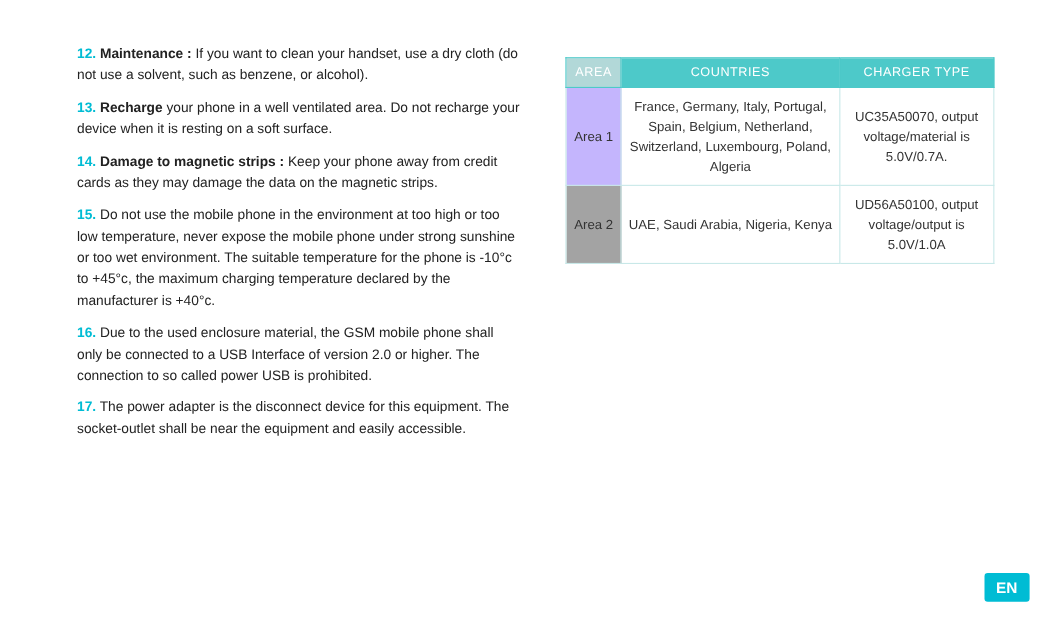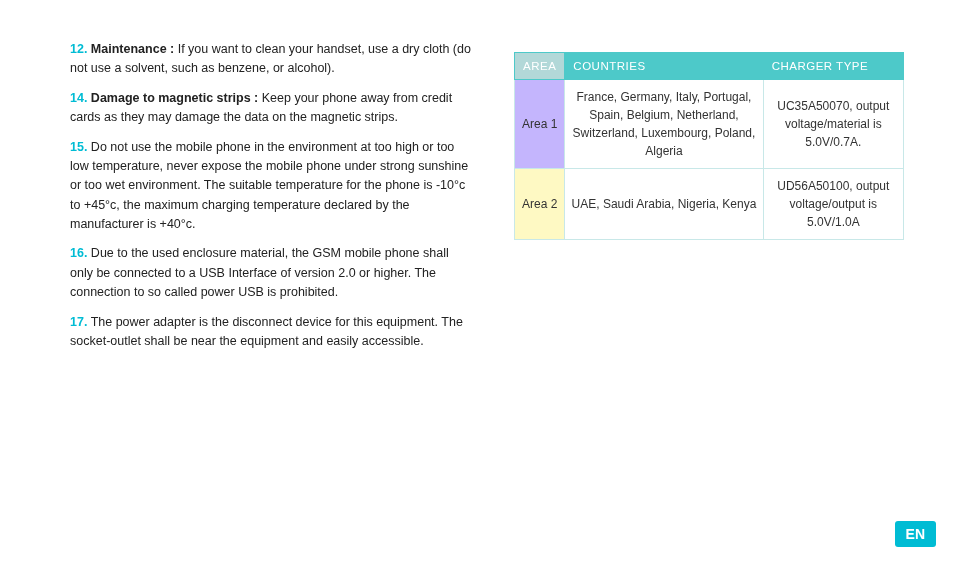--- a/index.html
+++ b/index.html
@@ -42,21 +42,21 @@
     
     .charger-table {
       border-collapse: collapse;
       width: 100%;
       margin-top: 12px;
       font-size: 12px;
     }
     .charger-table th {
       background-color: #4dc9c9;
       color: #ffffff;
-      text-align: left;
+      text-align: center;
       padding: 7px 8px;
       font-weight: normal;
       letter-spacing: 0.5px;
       font-size: 11.5px;
     }
     .charger-table td {
       border: 1px solid #c8e8e8;
       text-align: center;
       padding: 8px 6px;
       vertical-align: middle;
@@ -89,20 +89,21 @@
     }
   </style>
 </head>
 <body>
 
 <div class="content-wrapper">
   <div class="left-column">
 
     <div id="left-items">
         <p class="paragraph"><span class="num">12.</span><span class="bold"> Maintenance :</span> If you want to clean your handset, use a dry cloth (do not use a solvent, such as benzene, or alcohol).</p>
+        <p class="paragraph"><span class="num">13.</span><span class="bold"> Recharge</span> your phone in a well ventilated area. Do not recharge your device when it is resting on a soft surface.</p>
         <p class="paragraph"><span class="num">14.</span><span class="bold"> Damage to magnetic strips :</span> Keep your phone away from credit cards as they may damage the data on the magnetic strips.</p>
         <p class="paragraph"><span class="num">15.</span> Do not use the mobile phone in the environment at too high or too low temperature, never expose the mobile phone under strong sunshine or too wet environment. The suitable temperature for the phone is -10°c to +45°c, the maximum charging temperature declared by the manufacturer is +40°c.</p>
         <p class="paragraph"><span class="num">16.</span> Due to the used enclosure material, the GSM mobile phone shall only be connected to a USB Interface of version 2.0 or higher. The connection to so called power USB is prohibited.</p>
         <p class="paragraph"><span class="num">17.</span> The power adapter is the disconnect device for this equipment. The socket-outlet shall be near the equipment and easily accessible.</p>
       </div>
   </div>
   <div class="right-column">
     <table class="charger-table">
       <thead id="table-head">
       <tr>
@@ -111,21 +112,21 @@
             <th>CHARGER TYPE</th>
           </tr>
         </thead>
       <tbody id="table-body">
       <tr class="row-area">
             <td class="area-cell" style="background-color: #c4b5fd;">Area 1</td>
             <td>France, Germany, Italy, Portugal, Spain, Belgium, Netherland, Switzerland, Luxembourg, Poland, Algeria</td>
             <td>UC35A50070, output voltage/material is 5.0V/0.7A.</td>
           </tr>
           <tr class="row-area">
-            <td class="area-cell" style="background-color: #fef9c3;">Area 2</td>
+            <td class="area-cell" style="background-color: #a3a3a3;">Area 2</td>
             <td>UAE, Saudi Arabia, Nigeria, Kenya</td>
             <td>UD56A50100, output voltage/output is 5.0V/1.0A</td>
           </tr>
         </tbody>
     </table>
   </div>
 </div>
 
 <div class="en-badge">EN</div>
 

